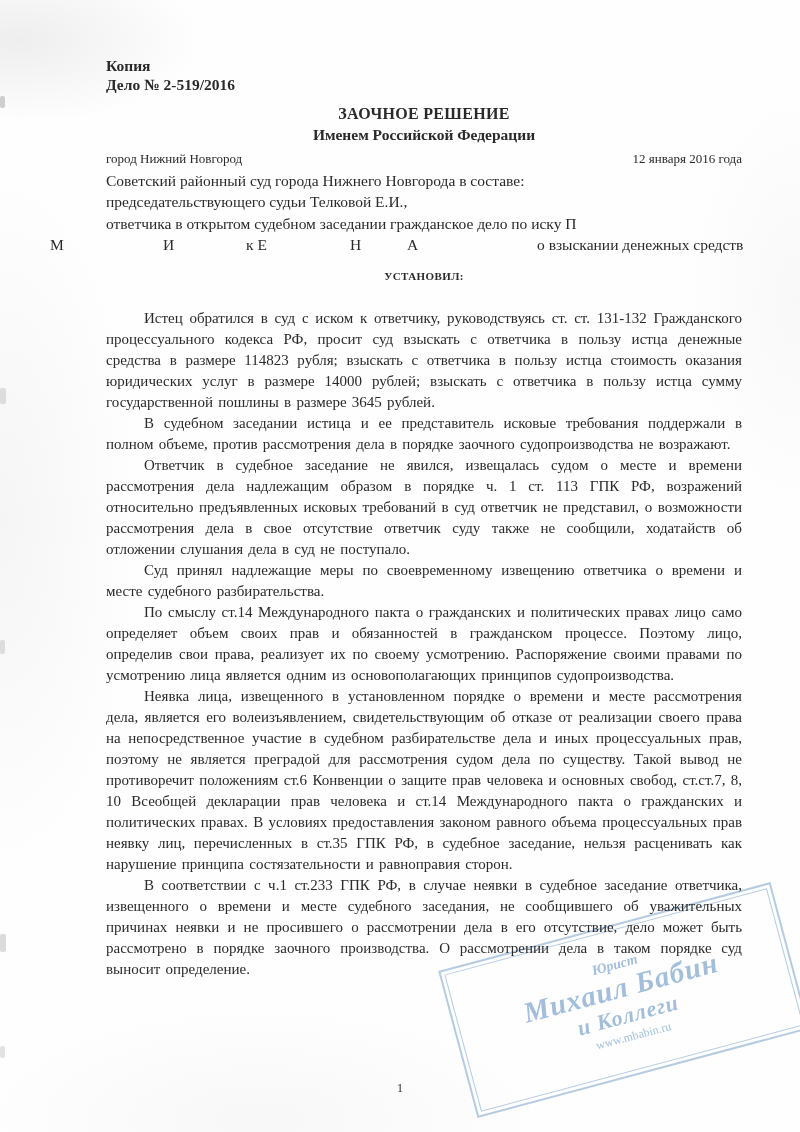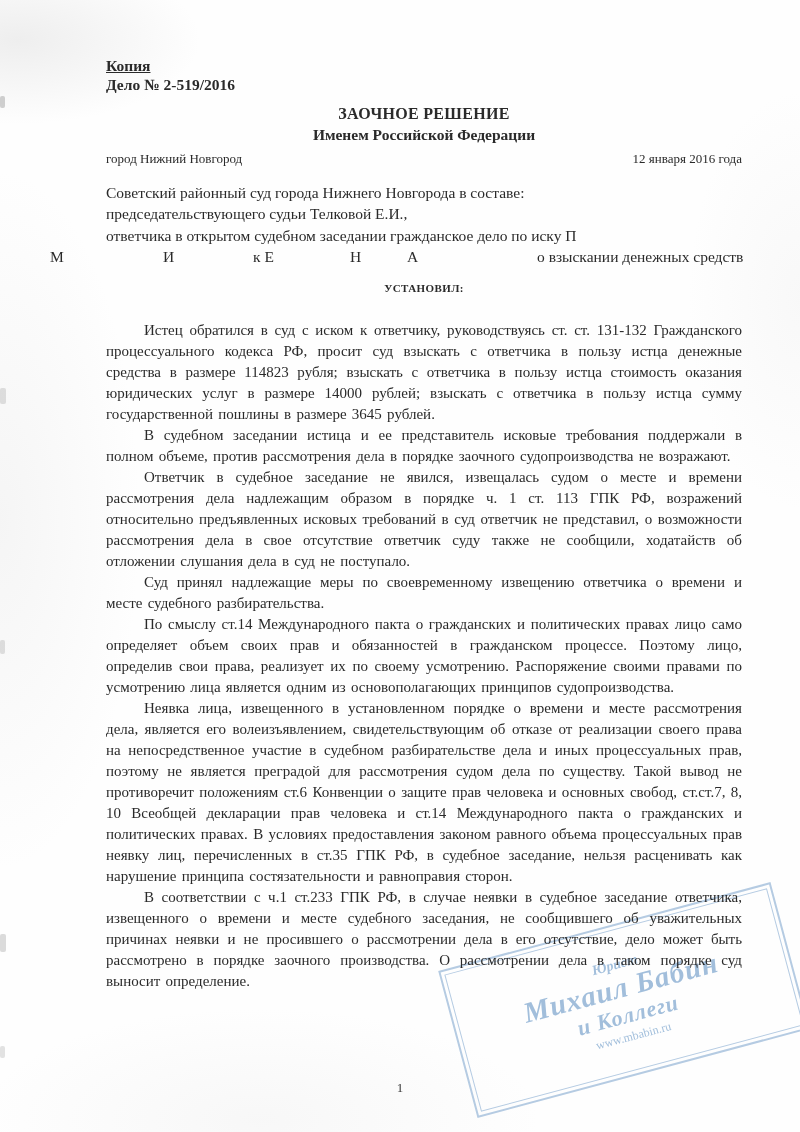--- a/index.html
+++ b/index.html
@@ -21,40 +21,40 @@
       radial-gradient(ellipse 400px 160px at 260px 1120px, rgba(210,210,210,.15), rgba(255,255,255,0) 70%),
       #fefefe;
     overflow:hidden;
   }
   .content{
     position:relative;
     z-index:2;
     padding:56px 58px 0 106px;
     width:636px;
   }
-  .hdr-copy{font-weight:bold;font-size:15.5px;line-height:19px;text-decoration:underline;}
+  .hdr-copy{font-weight:bold;font-size:15.5px;line-height:19px;}
   .hdr-case{font-weight:bold;font-size:15.5px;line-height:19px;}
   .title{
     text-align:center;font-weight:bold;font-size:16px;line-height:19px;margin-top:10px;
     letter-spacing:.3px;
   }
   .subtitle{
     text-align:center;font-weight:bold;font-size:15.5px;line-height:19px;margin-top:2px;
   }
   .city-date{
     display:flex;justify-content:space-between;
     font-size:13px;margin-top:5px;line-height:20px;
   }
-  .court-block{margin-top:13px;font-size:15.5px;line-height:21.4px;}
+  .court-block{margin-top:1px;font-size:15.5px;line-height:21.4px;}
   .court-block div{white-space:nowrap;}
   .parties-line{
     position:relative;height:21px;font-size:15.5px;
   }
   .parties-line span{position:absolute;top:0;white-space:nowrap;}
-  .ptk0{left:-56px;} .ptk1{left:57px;} .ptk2{left:147px;}
+  .ptk0{left:-56px;} .ptk1{left:57px;} .ptk2{left:140px;}
   .ptk3{left:244px;} .ptk4{left:301px;} .ptk5{left:431px;}
   .section-heading{
     text-align:center;font-weight:bold;font-size:11px;letter-spacing:.4px;
     margin-top:11px;line-height:20px;
   }
   .body-text{margin-top:22px;}
   .body-text p{
     margin:0;
     font-size:15px;
     line-height:21px;

